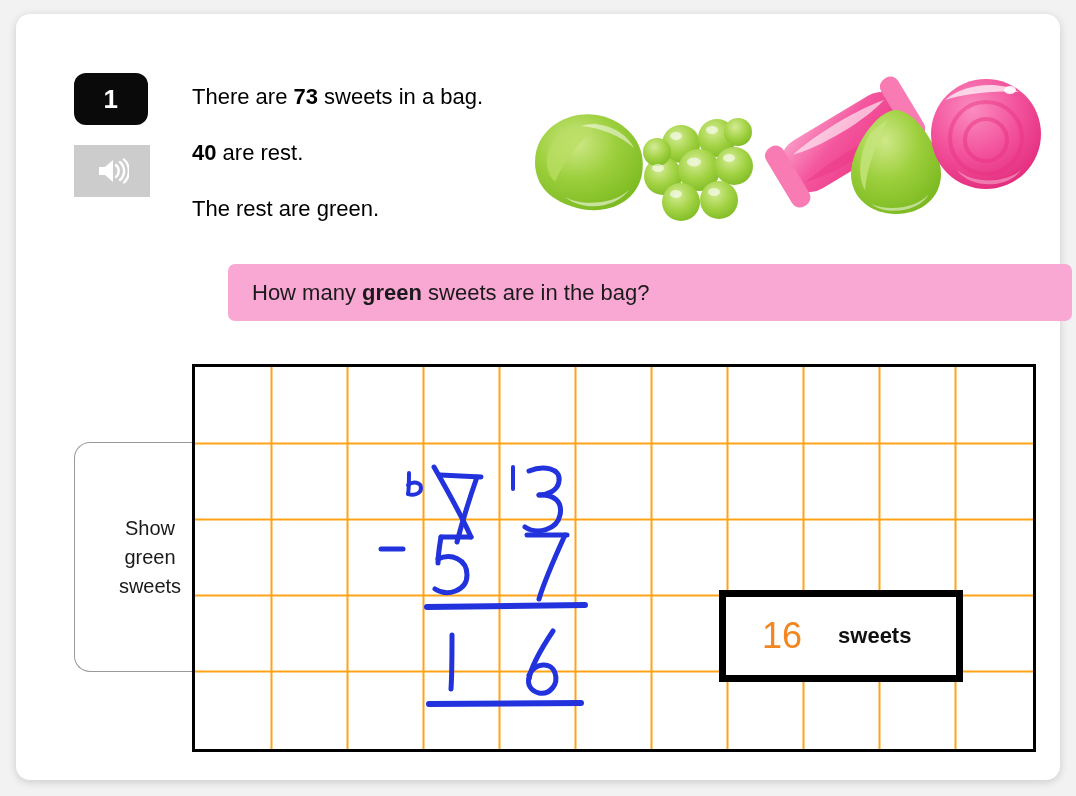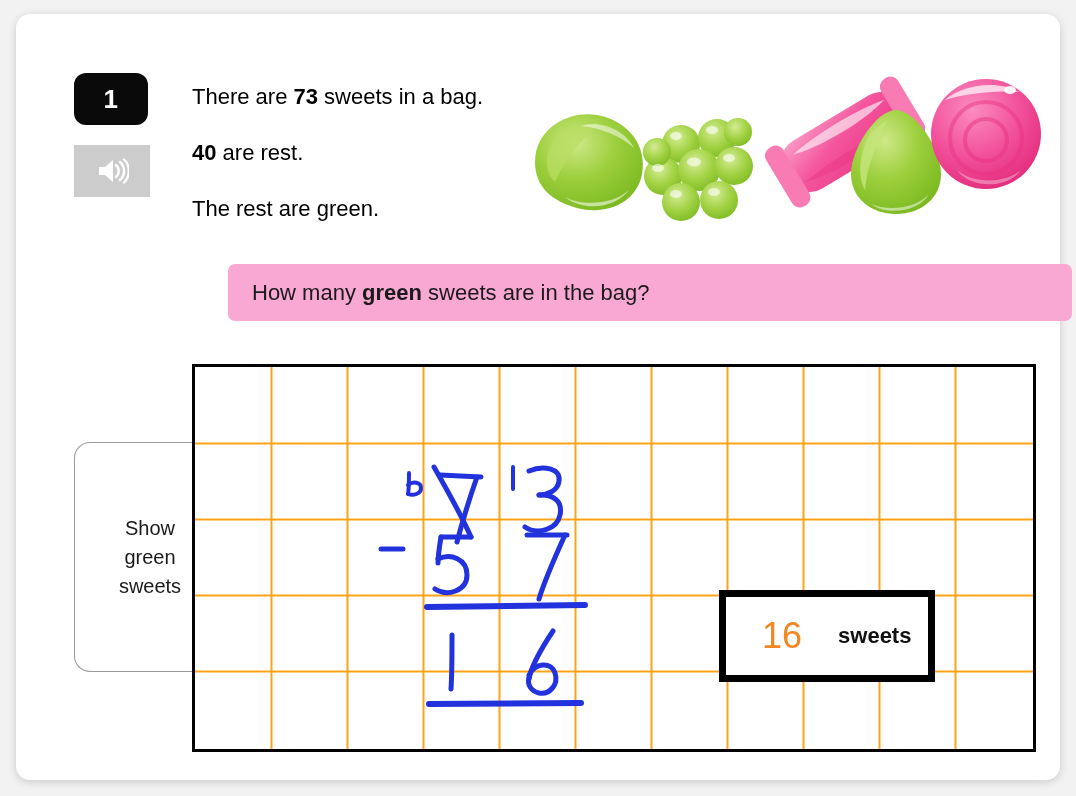--- a/index.html
+++ b/index.html
@@ -155,21 +155,21 @@
     inset: 0;
     z-index: 3;
     pointer-events: none;
   }
 
   
   .answer-box {
     position: absolute;
     left: 703px;
     top: 576px;
-    width: 216px;
+    width: 244px;
     height: 92px;
     border: 7px solid #000000;
     box-sizing: border-box;
     background: #ffffff;
     z-index: 4;
     display: flex;
     align-items: center;
   }
   .answer-value {
     font-size: 36px;

